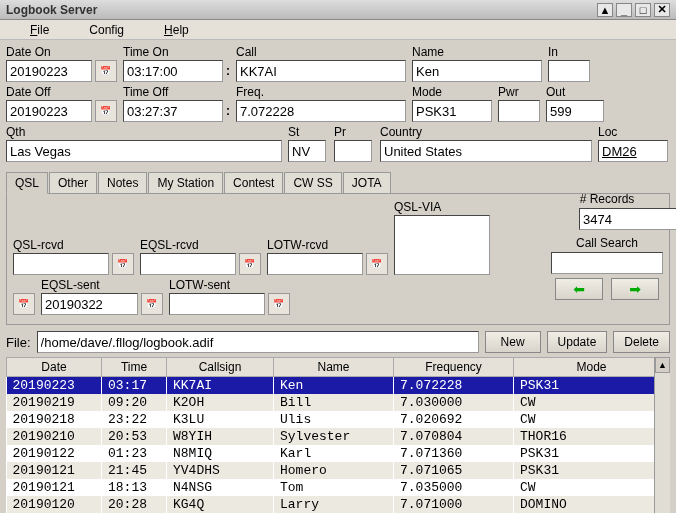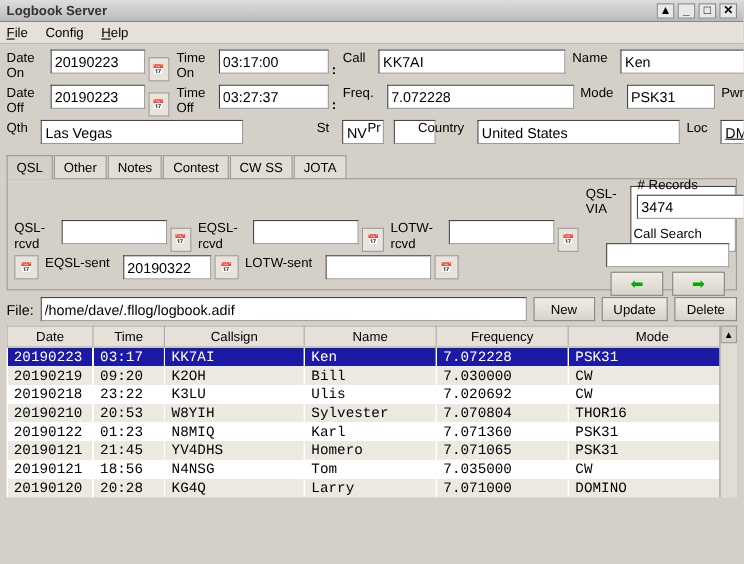--- a/index.html
+++ b/index.html
@@ -24,25 +24,25 @@
 .winbtn {
   width: 16px; height: 14px; margin-left: 3px;
   display: inline-flex; align-items: center; justify-content: center;
   font-weight: bold; font-size: 11px; cursor: pointer;
   border: 1px solid #888; background: #e8e8e8;
 }
 .menubar {
   background: #e5e1d8; border-bottom: 1px solid #bbb;
   padding: 2px 6px; display: flex; gap: 16px; height: 20px; align-items: center;
 }
-.menuitem { cursor: pointer; }
+.menuitem { cursor: pointer; margin-left: 24px; }
 .menuitem u { text-decoration: underline; }
 .content { background: #d4d0c8; padding: 5px 6px; }
 .row { display: flex; gap: 6px; margin-bottom: 3px; }
-.field { display: flex; flex-direction: row; gap: 12px; }
+.field { display: flex; flex-direction: column; }
 .field label { font-size: 12px; margin-bottom: 1px; }
 .field input, .inp {
   background: #fff; border: 1px inset #999; padding: 2px 3px;
   font-size: 13px; height: 22px;
 }
 .calbtn {
   width: 22px; height: 22px; background: #e8e4dc;
   border: 1px solid #999; cursor: pointer;
   display: inline-flex; align-items: center; justify-content: center;
   font-size: 9px;
@@ -201,20 +201,21 @@
         <label>Loc</label>
     <input class="inp" style="width: 70px; text-decoration: underline;" value="DM26">
       </div>
 </div>
 
 <div style="display:flex">
   <div class="tabs">
     <div class="tab active">QSL</div>
     <div class="tab">Other</div>
     <div class="tab">Notes</div>
+    <div class="tab">My Station</div>
     <div class="tab">Contest</div>
     <div class="tab">CW SS</div>
     <div class="tab">JOTA</div>
   </div>
 </div>
 
 <div class="tabpanel" style="min-height:98px">
   <div class="row" style="width:530px">
     <div class="inline-group">
       <div class="field">
@@ -242,21 +243,21 @@
       <input class="inp" style="width: 96px; height: 60px;" value="">
         </div>
   </div>
   <div class="row" style="width:420px">
     <div class="inline-group">
       <span class="calbtn">📅</span>
     </div>
     <div class="inline-group">
       <div class="field">
             <label>EQSL-sent</label>
-        <input class="inp" style="width: 80px;" value="20190322">
+        <input class="inp" style="width: 97px;" value="20190322">
           </div>
       <span class="calbtn">📅</span>
     </div>
     <div class="inline-group">
       <div class="field">
             <label>LOTW-sent</label>
         <input class="inp" style="width: 96px;" value="">
           </div>
       <span class="calbtn">📅</span>
     </div>
@@ -279,23 +280,23 @@
   <input class="inp" style="flex: 1 1 0%;" value="/home/dave/.fllog/logbook.adif">
   <button class="btn">New</button>
   <button class="btn">Update</button>
   <button class="btn">Delete</button>
 </div>
 
 <div class="tablewrap">
 <table class="logtable">
   <thead>
           <tr>
-    <th style="width:78px">Date</th>
+    <th style="width:95px">Date</th>
     <th style="width:65px">Time</th>
-    <th style="width:127px">Callsign</th>
+    <th style="width:107px">Callsign</th>
     <th style="width:120px">Name</th>
     <th style="width:120px">Frequency</th>
     <th>Mode</th>
   </tr>
         </thead>
   <tbody id="logbody">
           <tr class="sel">
             <td>20190223</td>
             <td>03:17</td>
             <td>KK7AI</td>
@@ -338,21 +339,21 @@
           <tr class="alt">
             <td>20190121</td>
             <td>21:45</td>
             <td>YV4DHS</td>
             <td>Homero</td>
             <td>7.071065</td>
             <td>PSK31</td>
           </tr>
           <tr class="">
             <td>20190121</td>
-            <td>18:56</td>
+            <td>18:13</td>
             <td>N4NSG</td>
             <td>Tom</td>
             <td>7.035000</td>
             <td>CW</td>
           </tr>
           <tr class="alt">
             <td>20190120</td>
             <td>20:28</td>
             <td>KG4Q</td>
             <td>Larry</td>

